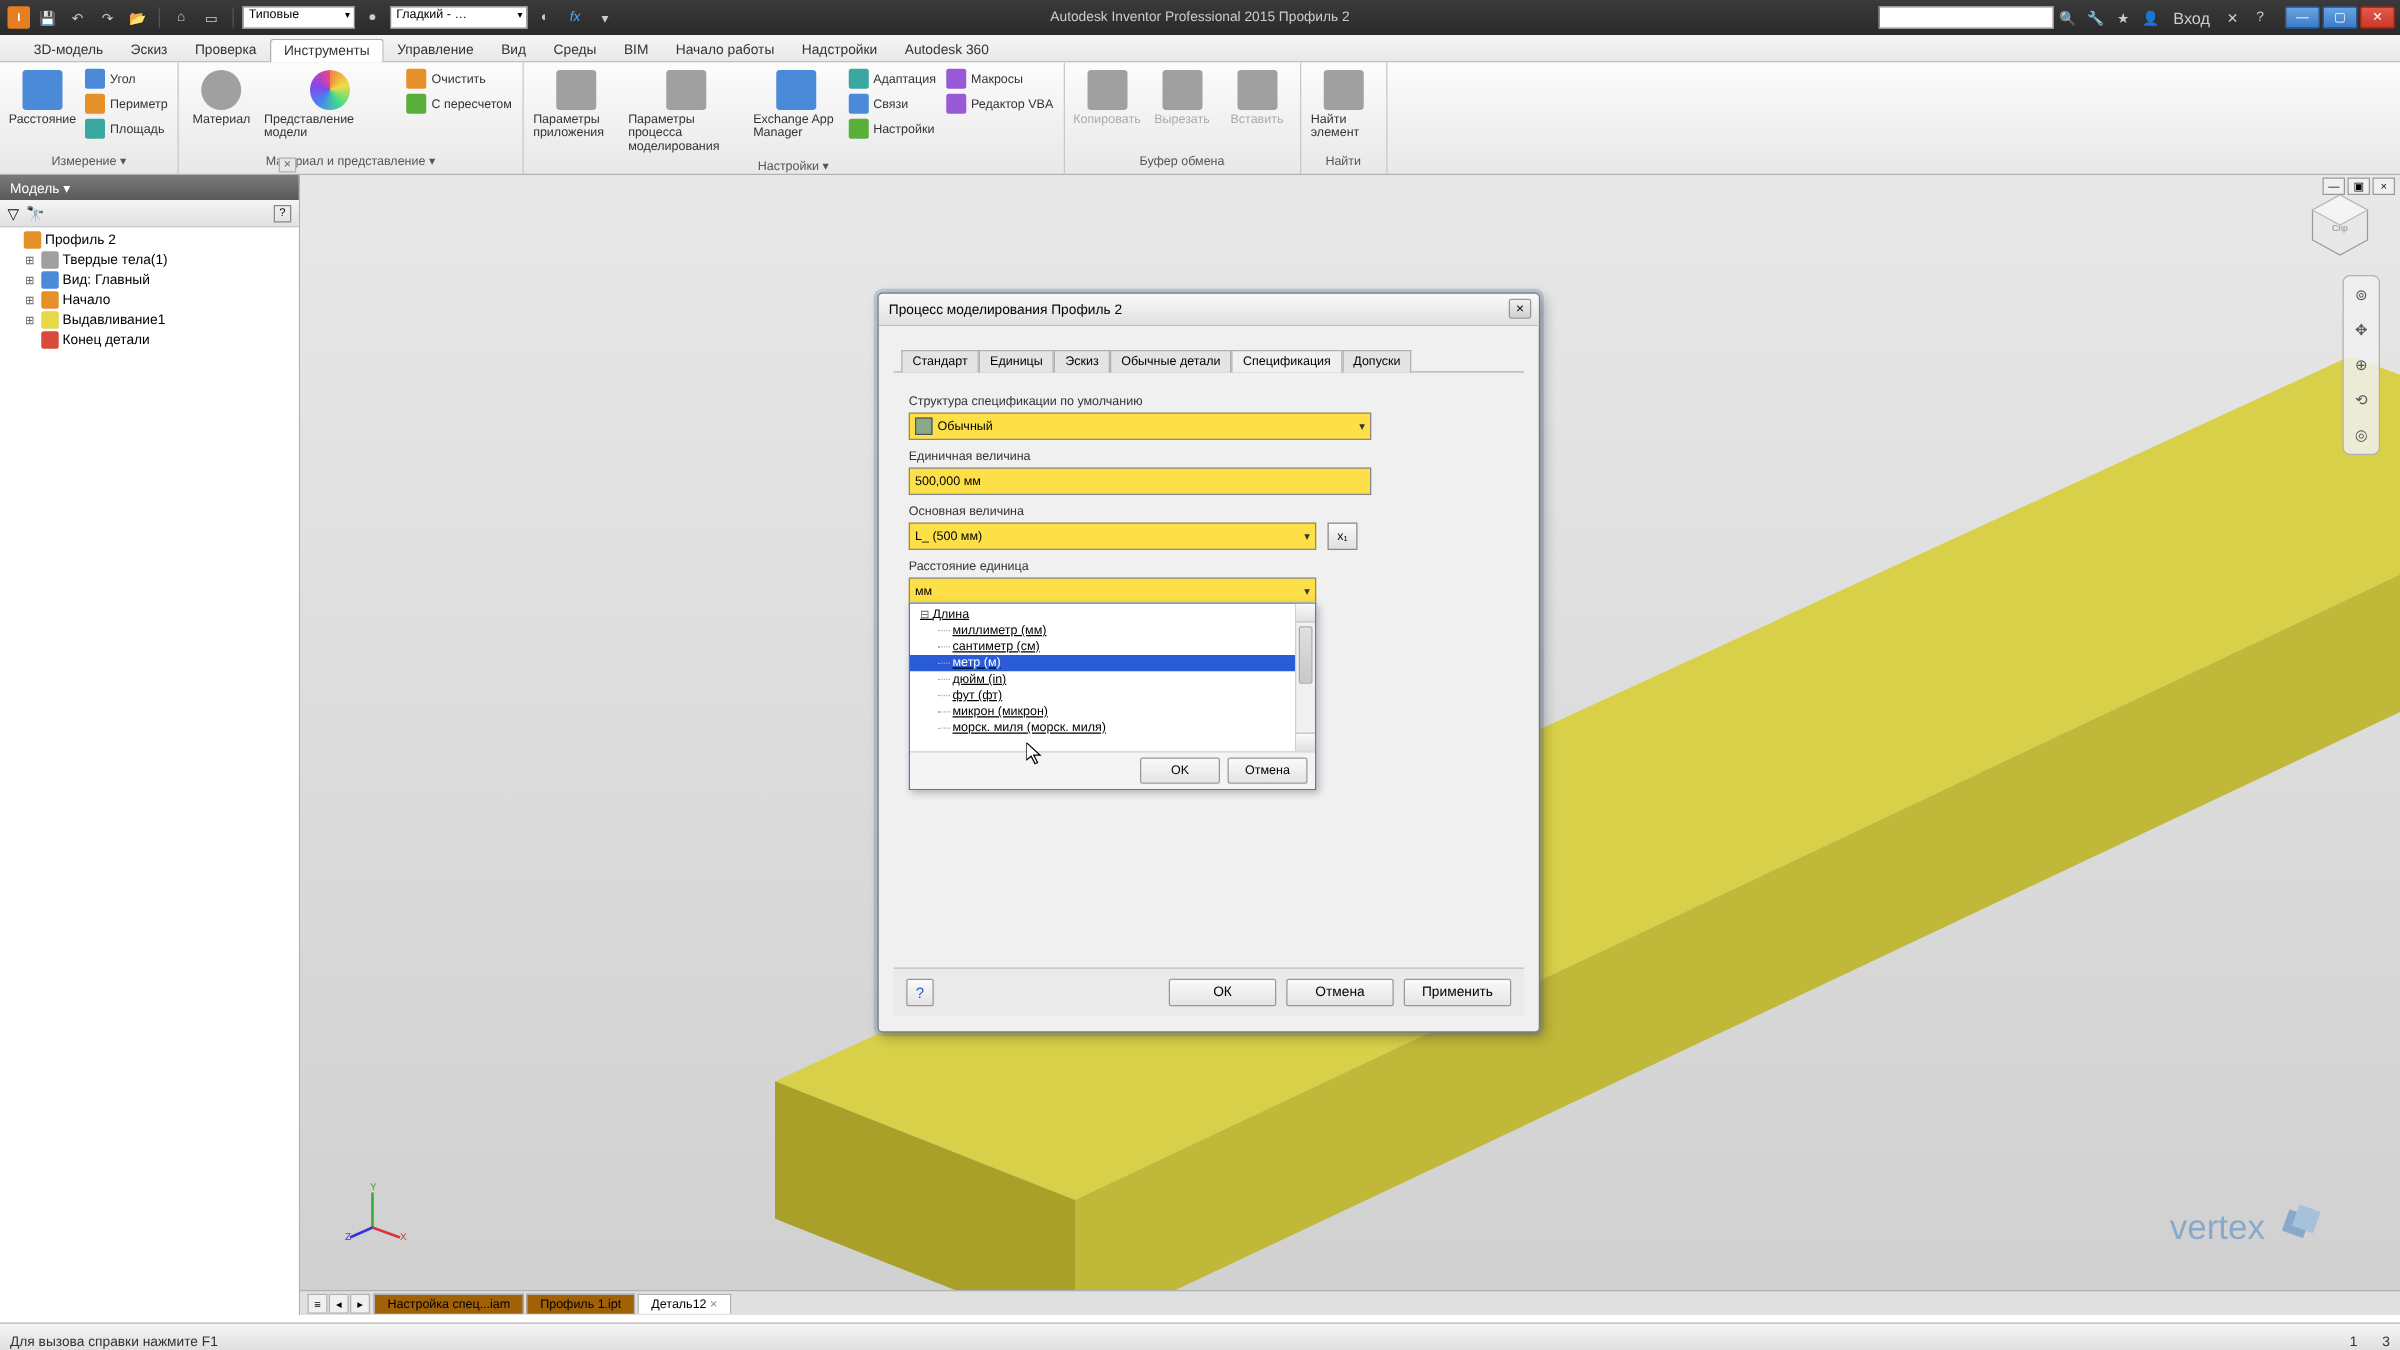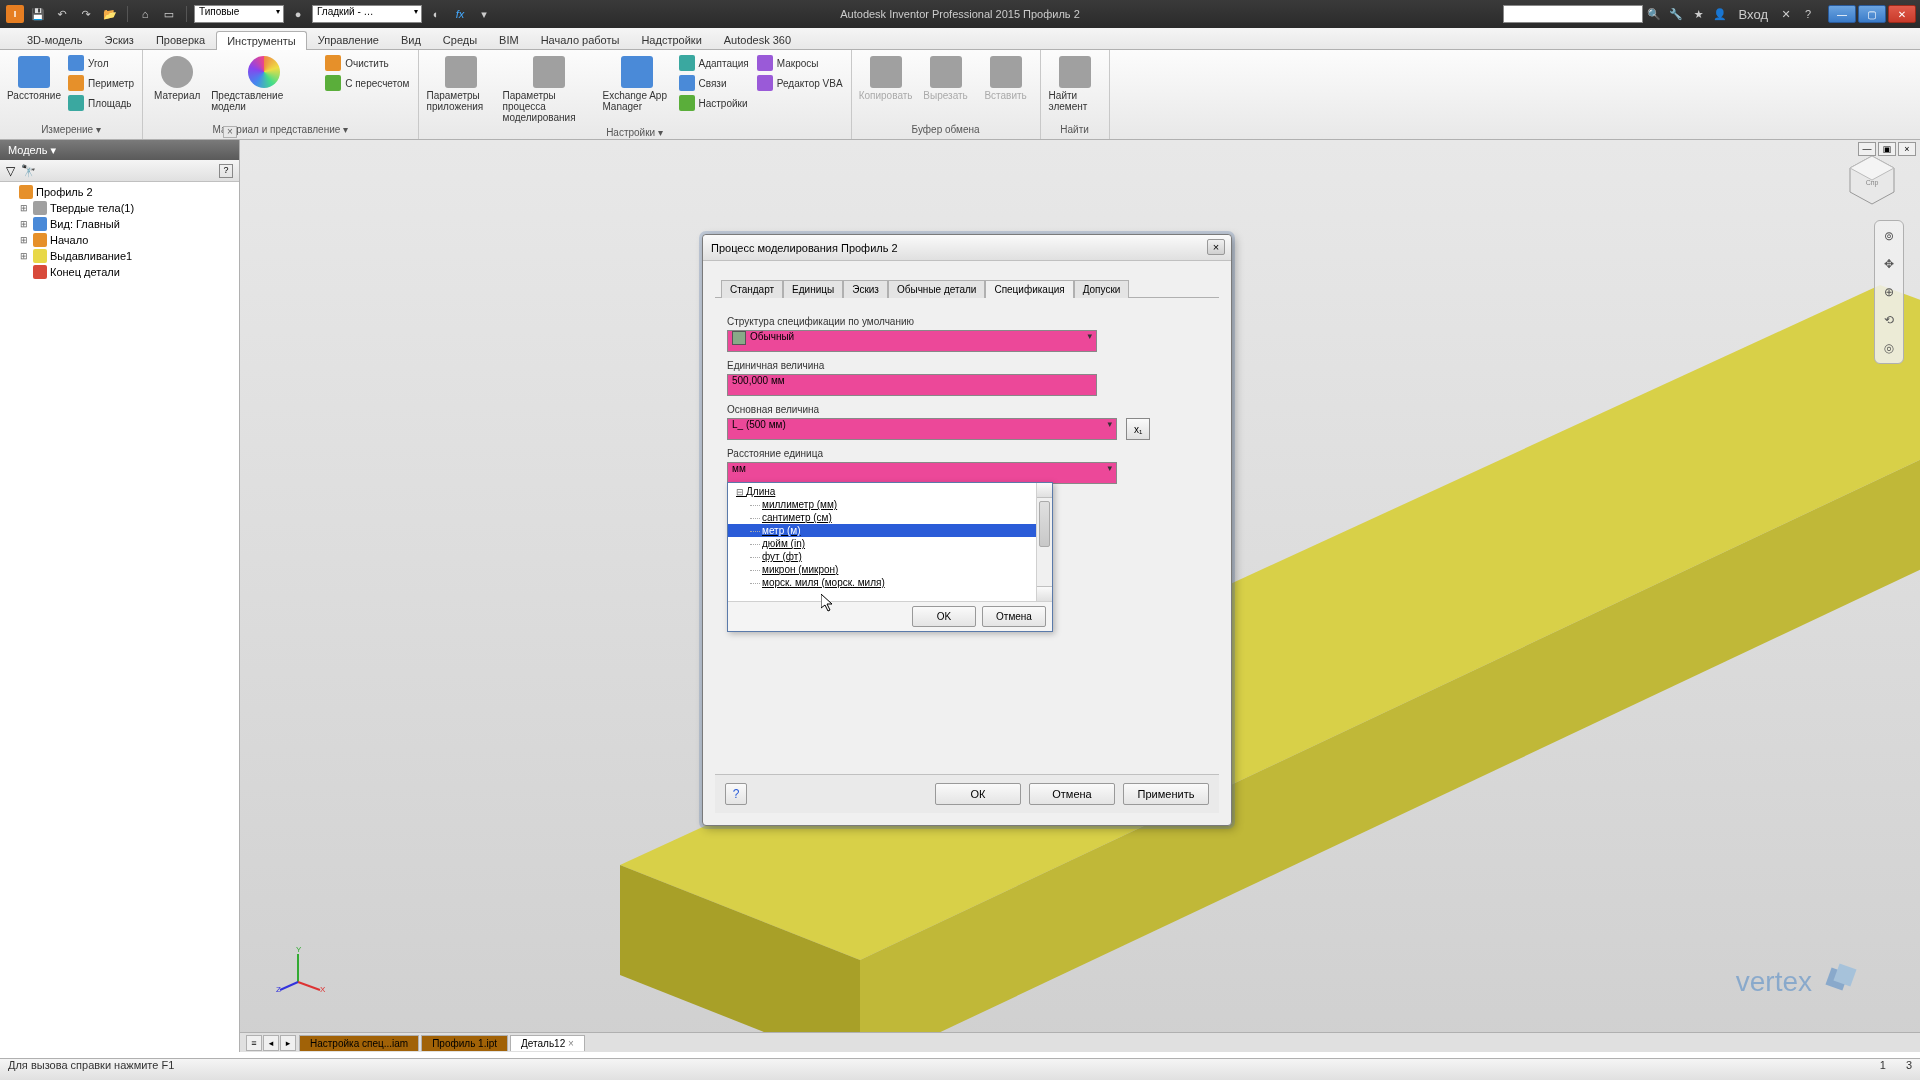--- a/index.html
+++ b/index.html
@@ -64,36 +64,36 @@
 .axis-triad { position: absolute; bottom: 58px; left: 36px; width: 50px; height: 50px; }
 .watermark { position: absolute; bottom: 50px; right: 60px; font-size: 28px; color: #5a8fc8; opacity: 0.6; display: flex; align-items: center; gap: 8px; }
 
 
 .doc-tabs { position: absolute; bottom: 0; left: 0; right: 0; height: 20px; background: #e0e0e0; border-top: 1px solid #b0b0b0; display: flex; align-items: center; padding-left: 6px; font-size: 10px; gap: 0; }
 .doc-tab-btn { width: 16px; height: 16px; background: #f0f0f0; border: 1px solid #b0b0b0; margin-right: 1px; cursor: pointer; display: flex; align-items: center; justify-content: center; font-size: 9px; }
 .doc-tab { padding: 2px 10px; background: #a16207; border: 1px solid #b0b0b0; border-bottom: none; cursor: pointer; margin-left: 2px; }
 .doc-tab.active { background: #fff; }
 
 
-.statusbar { position: absolute; bottom: 0; left: 0; right: 0; height: 22px; background: linear-gradient(#f5f5f5, #e0e0e0); border-top: 1px solid #b0b0b0; display: flex; align-items: flex-start; font-size: 11px; color: #333; padding: 0 8px; }
+.statusbar { position: absolute; bottom: 0; left: 0; right: 0; height: 22px; background: linear-gradient(#f5f5f5, #e0e0e0); border-top: 1px solid #b0b0b0; display: flex; align-items: flex-end; font-size: 11px; color: #333; padding: 0 8px; }
 .statusbar-right { margin-left: auto; display: flex; gap: 20px; }
 
 
 .dialog { position: absolute; top: 234px; left: 702px; width: 530px; background: #f0f0f0; border: 1px solid #7a7a7a; box-shadow: 3px 3px 10px rgba(0,0,0,0.3), 0 0 0 3px rgba(120,150,190,0.35); border-radius: 4px; z-index: 100; font-size: 11px; }
 .dialog-title { height: 26px; background: linear-gradient(#fafafa, #e0e0e0); border-bottom: 1px solid #c0c0c0; display: flex; align-items: center; padding: 12px 8px; border-radius: 4px 4px 0 0; position: relative; }
 .dialog-close { position: absolute; right: 6px; top: 4px; width: 18px; height: 16px; background: linear-gradient(#f0f0f0,#d0d0d0); border: 1px solid #999; border-radius: 2px; font-size: 11px; display: flex; align-items: center; justify-content: center; cursor: pointer; }
 .dialog-body { padding: 12px; }
 .dlg-tabs { display: flex; border-bottom: 1px solid #b0b0b0; padding: 6px 6px 0 6px; gap: 0; }
 .dlg-tab { padding: 3px 8px; background: #e4e4e4; border: 1px solid #b0b0b0; border-bottom: none; font-size: 10px; cursor: pointer; position: relative; top: 1px; }
 .dlg-tab.active { background: #f0f0f0; }
 .dlg-content { padding: 10px 12px 8px 12px; min-height: 476px; position: relative; }
 .dlg-field-label { font-size: 10px; color: #333; margin-top: 8px; margin-bottom: 3px; }
-.dlg-combo, .dlg-text { width: 370px; height: 22px; background: #ec4899; border: 1px solid #888; font-size: 10px; padding: 0 4px; display: flex; align-items: flex-start; position: relative; }
+.dlg-combo, .dlg-text { width: 370px; height: 22px; background: #fde047; border: 1px solid #888; font-size: 10px; padding: 0 4px; display: flex; align-items: center; position: relative; }
 .dlg-combo::after { content: "▾"; position: absolute; right: 4px; font-size: 9px; color: #333; }
-.dlg-combo.w326 { width: 390px; display: inline-flex; }
+.dlg-combo.w326 { width: 326px; display: inline-flex; }
 .dlg-fx-btn { width: 24px; height: 22px; border: 1px solid #888; background: linear-gradient(#fafafa,#e0e0e0); display: inline-flex; align-items: center; justify-content: center; margin-left: 6px; vertical-align: top; font-size: 10px; cursor: pointer; }
 
 
 .dropdown-popup { position: absolute; top: 184px; left: 12px; width: 326px; background: #fff; border: 1px solid #5a7aaa; box-shadow: 2px 2px 6px rgba(0,0,0,0.25); z-index: 200; font-size: 10px; }
 .dd-tree { height: 118px; overflow: hidden; position: relative; padding: 2px 0; text-decoration: underline; }
 .dd-scroll { position: absolute; right: 0; top: 0; bottom: 0; width: 16px; background: #f0f0f0; border-left: 1px solid #d0d0d0; }
 .dd-scroll::before { content:""; position:absolute; top:0; left:0; right:0; height:14px; background:linear-gradient(#fafafa,#e0e0e0); border-bottom:1px solid #c0c0c0; }
 .dd-scroll::after { content:""; position:absolute; bottom:0; left:0; right:0; height:14px; background:linear-gradient(#fafafa,#e0e0e0); border-top:1px solid #c0c0c0; }
 .dd-thumb { position:absolute; left:2px; right:2px; top:18px; height:46px; background:linear-gradient(#e0e0e0,#c8c8c8); border:1px solid #aaa; border-radius:2px; }
 .dd-item { padding: 1px 4px 1px 22px; cursor: pointer; white-space: nowrap; }

